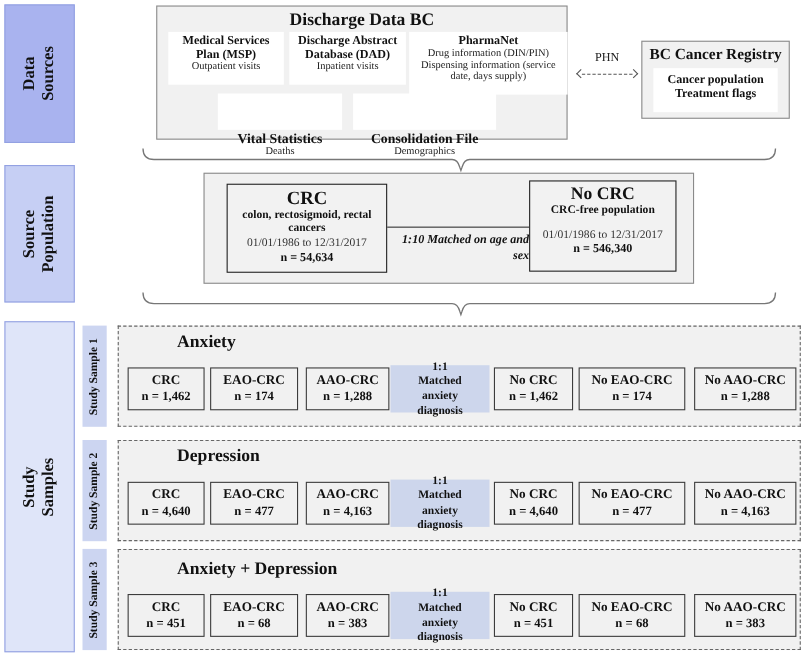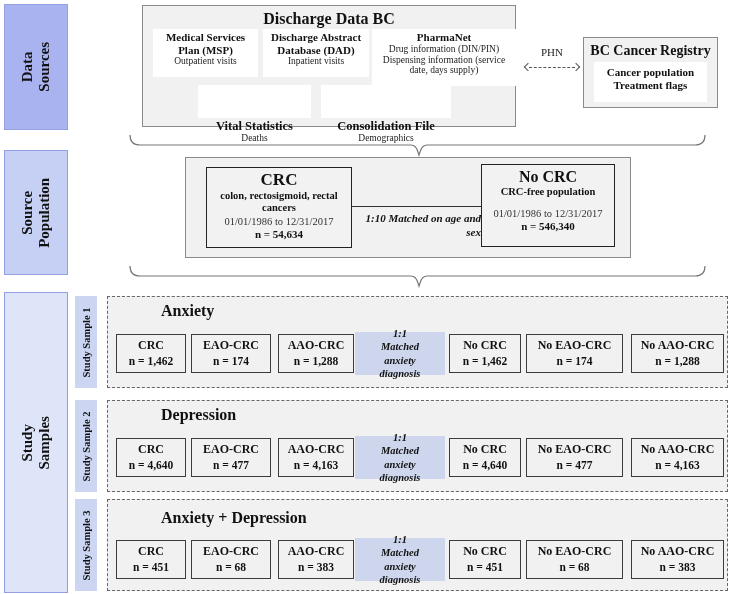--- a/index.html
+++ b/index.html
@@ -42,21 +42,21 @@
   .sp-node .t2{font-weight:bold;font-size:10.5px;line-height:1.2;}
   .sp-node .t3{font-size:10.5px;line-height:1.25;color:#333;}
   .sp-node .t4{font-weight:bold;font-size:11px;line-height:1.25;}
   .connector{position:absolute;border-top:1px solid #333;height:0;}
   .match-note{position:absolute;font-style:italic;font-weight:bold;font-size:11px;line-height:1.25;text-align:right;}
   
   .sample-box{position:absolute;left:107px;width:621px;background:var(--box_gray);
               border:1px dashed #666;box-sizing:border-box;}
   .sample-heading{position:absolute;left:17px;top:5px;font-weight:bold;font-size:16px;margin-left:36px;}
   .band{position:absolute;background:var(--band_blue);display:flex;align-items:center;justify-content:center;
-        text-align:center;font-style:italic;font-weight:bold;font-size:10.5px;line-height:1.25;padding:0 20px;box-sizing:border-box;}
+        text-align:center;font-weight:bold;font-size:10.5px;line-height:1.25;padding:0 20px;box-sizing:border-box;}
 </style>
 </head>
 <body>
 
 <div id="canvas">
 
   <div class="vlabel vlabel-main bg-ds" style="left:4px;top:4px;width:62px;height:124px;">
     <span style="width:60px;">Data Sources</span>
   </div>
   <div class="vlabel vlabel-main bg-sp" style="left:4px;top:150px;width:62px;height:123px;">

